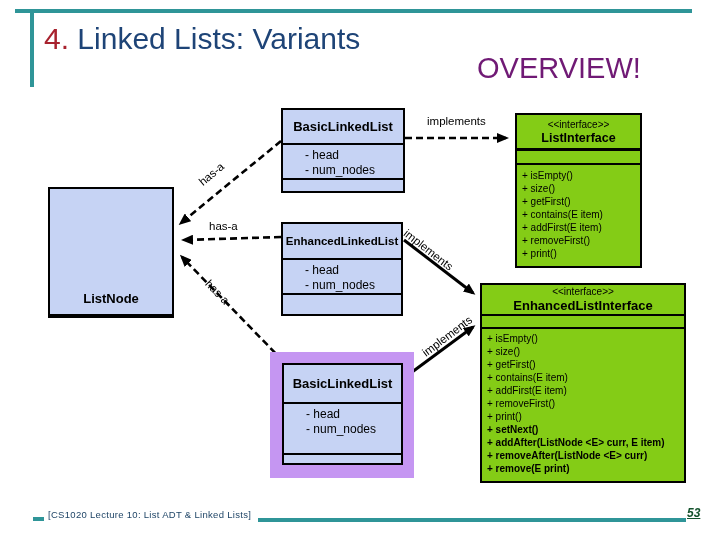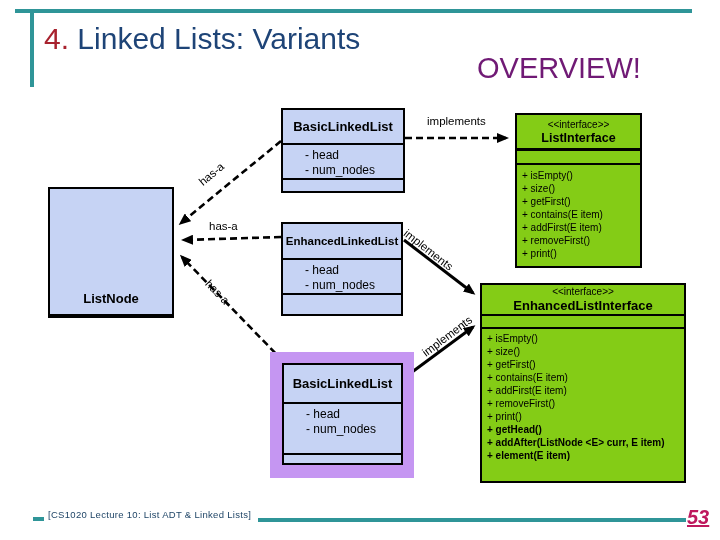--- a/index.html
+++ b/index.html
@@ -64,21 +64,21 @@
   #lbl-hasa-basic { left:197px; top:168px; transform:rotate(-40deg); }
   #lbl-hasa-enh   { left:209px; top:220px; }
   #lbl-hasa-tail  { left:203px; top:286px; transform:rotate(46deg); }
   #lbl-impl-enh   { left:409px; top:227px; transform:rotate(38deg);  transform-origin:left top; }
   #lbl-impl-tail  { left:420px; top:349px; transform:rotate(-37deg); transform-origin:left top; }
 
   
   .footer-dash { position:absolute; left:33px;  top:517px; width:11px;  height:4px; background:#2f9598; }
   .footer-text { position:absolute; left:48px;  top:509px; font-size:9.5px; font-weight:normal; letter-spacing:0.3px; color:#1e4466; white-space:nowrap; }
   .footer-line { position:absolute; left:258px; top:518px; width:428px; height:4px; background:#2f9598; }
-  .page-num    { position:absolute; left:687px; top:506px; font-size:20px; font-weight:bold; font-style:italic; color:#be185d;text-decoration:underline; }
+  .page-num    { position:absolute; left:687px; top:506px; font-size:12px; font-weight:bold; font-style:italic; color:#14532d;text-decoration:underline; }
 </style>
 </head>
 <body>
 
 <div class="slide">
 
   <div class="top-rule"></div>
   <div class="left-rule"></div>
   <div class="page-title"><span class="num">4. </span><span>Linked Lists: Variants</span></div>
   <div class="overview">OVERVIEW!</div>
@@ -160,23 +160,24 @@
     </div>
     <div class="emptyc"></div>
     <div class="methods">
         <div class="line">+ isEmpty()</div>
         <div class="line">+ size()</div>
         <div class="line">+ getFirst()</div>
         <div class="line">+ contains(E item)</div>
         <div class="line">+ addFirst(E item)</div>
         <div class="line">+ removeFirst()</div>
         <div class="line">+ print()</div>
-        <div class="line bold">+ getHead()</div>
+        <div class="line bold">+ setNext()</div>
         <div class="line bold">+ addAfter(ListNode &lt;E&gt; curr, E item)</div>
-        <div class="line bold">+ element(E item)</div>
+        <div class="line bold">+ removeAfter(ListNode &lt;E&gt; curr)</div>
+        <div class="line bold">+ remove(E print)</div>
       </div>
   </div>
 
   <div class="footer-dash"></div>
   <div class="footer-text">[CS1020 Lecture 10: List ADT &amp; Linked Lists]</div>
   <div class="footer-line"></div>
   <div class="page-num">53</div>
 
 </div>
 

